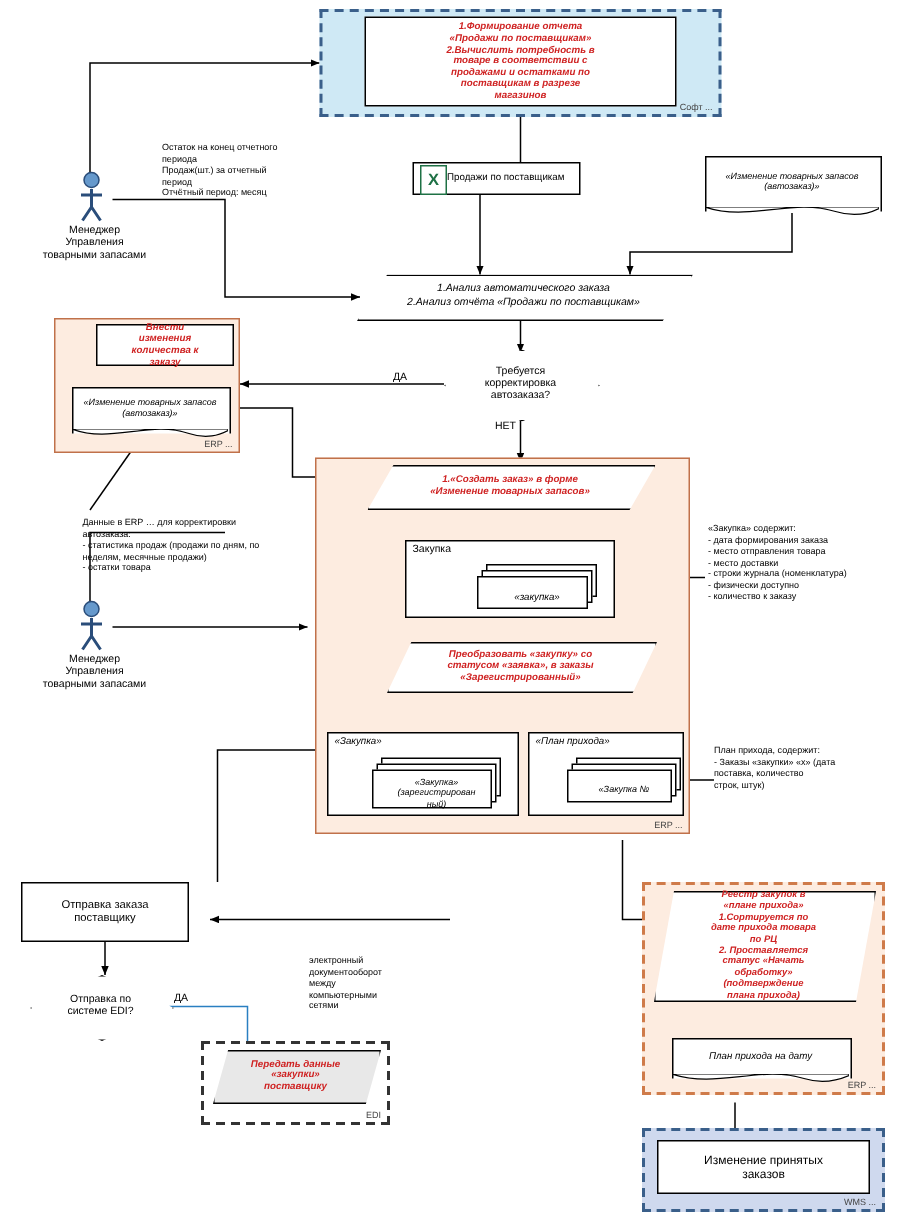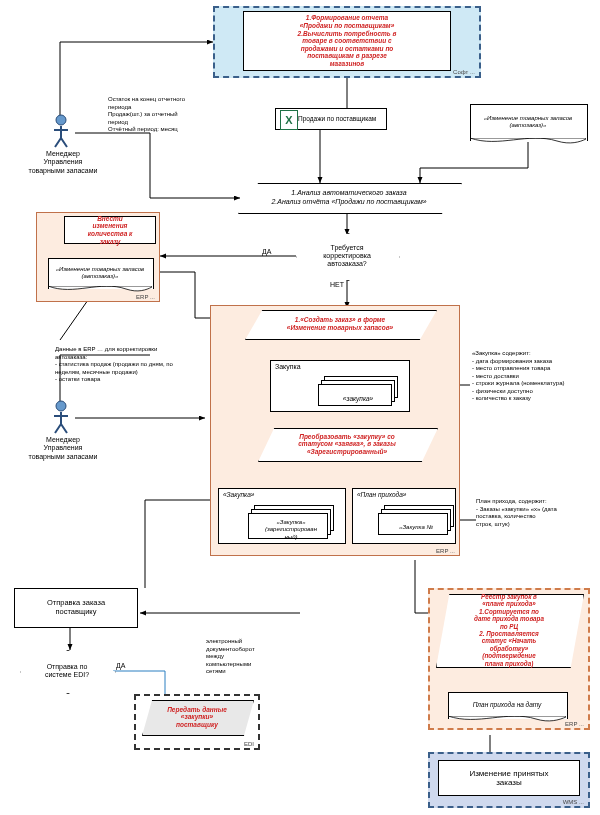--- a/index.html
+++ b/index.html
@@ -333,21 +333,21 @@
       </div>
   </div>
 
   <div class="note" style="left:476px;top:498px;width:120px;">
     <span>План прихода, содержит:</span><br>
     <span>- Заказы «закупки» «х» (дата</span><br>
     <span>поставка, количество</span><br>
     <span>строк, штук)</span>
   </div>
 
-  <div class="node proc" style="left:14px;top:588px;width:124px;height:40px;">
+  <div class="node proc" style="left:14px;top:588px;width:112px;height:40px;">
     <div class="txt" style="font-size:7.5px;">
       <span>
         <span>Отправка заказа</span><br>
         <span>поставщику</span>
       </span>
     </div>
   </div>
 
   <div class="dia" style="left:20px;top:650px;width:94px;height:42px;">
     <div class="shape"></div>
@@ -418,18 +418,18 @@
       </div>
   </div>
 
   <div class="grp grp-wms" style="left:428px;top:752px;width:162px;height:56px;">
     <div class="grp-label">WMS ...</div>
   </div>
   <div class="node proc" style="left:438px;top:760px;width:142px;height:36px;">
     <div class="txt" style="font-size:8px;">
       <span>
         <span>Изменение принятых</span><br>
-        <span>заказы</span>
+        <span>заказов</span>
       </span>
     </div>
   </div>
 
 </div>
 
 </body></html>

